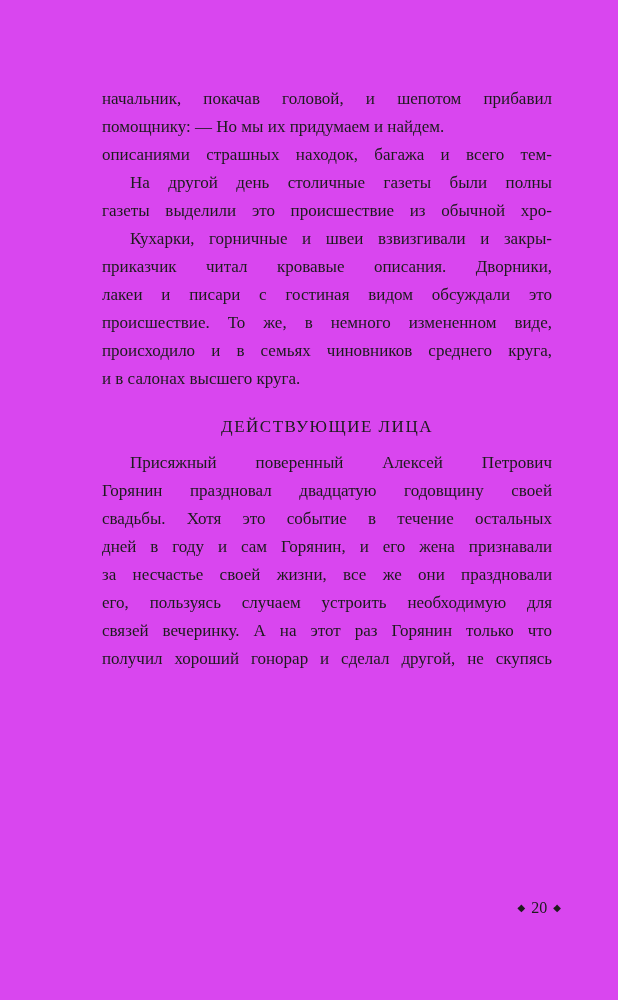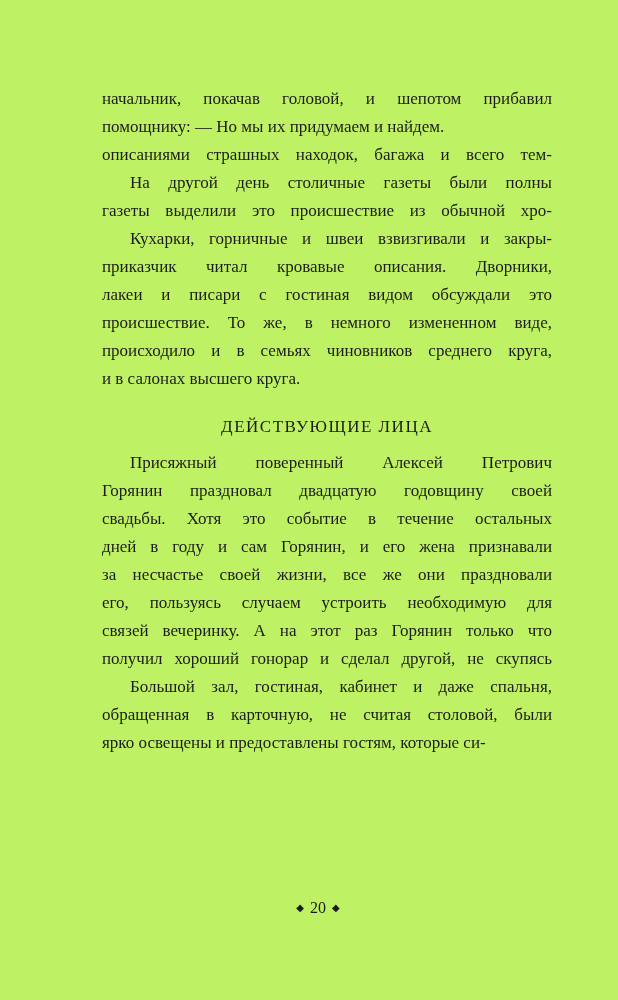--- a/index.html
+++ b/index.html
@@ -4,21 +4,21 @@
 <style>
   html, body {
     margin: 0;
     padding: 0;
     background: #ffffff;
   }
   .page {
     position: relative;
     width: 618px;
     height: 1000px;
-    background: #bef264;
+    background: #d946ef;
     font-family: "Liberation Serif", "DejaVu Serif", serif;
     color: #1c1c1c;
     overflow: hidden;
   }
   .text-column {
     position: absolute;
     left: 102px;
     top: 85px;
     width: 450px;
   }
@@ -51,24 +51,24 @@
     letter-spacing: 1px;
   }
   .chapter-title {
     margin-top: 20px;
     font-size: 17px;
     line-height: 28px;
     letter-spacing: 1.5px;
   }
   .footer {
     position: absolute;
-    left: 93px;
+    left: 111px;
     width: 450px;
     top: 896px;
-    text-align: center;
+    text-align: right;
     font-size: 16px;
     line-height: 24px;
     color: #1c1c1c;
   }
   .footer .ornament {
     font-size: 10px;
     vertical-align: 2px;
     letter-spacing: 0;
   }
   .footer .page-number {
@@ -103,22 +103,17 @@
       <p class="para">
         <span class="line indent">Присяжный поверенный Алексей Петрович</span>
         <span class="line">Горянин праздновал двадцатую годовщину своей</span>
         <span class="line">свадьбы. Хотя это событие в течение остальных</span>
         <span class="line">дней в году и сам Горянин, и его жена признавали</span>
         <span class="line">за несчастье своей жизни, все же они праздновали</span>
         <span class="line">его, пользуясь случаем устроить необходимую для</span>
         <span class="line">связей вечеринку. А на этот раз Горянин только что</span>
         <span class="line">получил хороший гонорар и сделал другой, не скупясь</span>
       </p>
-      <p class="para">
-        <span class="line indent">Большой зал, гостиная, кабинет и даже спальня,</span>
-        <span class="line">обращенная в карточную, не считая столовой, были</span>
-        <span class="line last">ярко освещены и предоставлены гостям, которые си-</span>
-      </p>
     </div>
   <div class="footer">
     <span class="ornament">◆</span><span class="page-number">20</span><span class="ornament">◆</span>
   </div>
 </div>
 
 </body></html>

